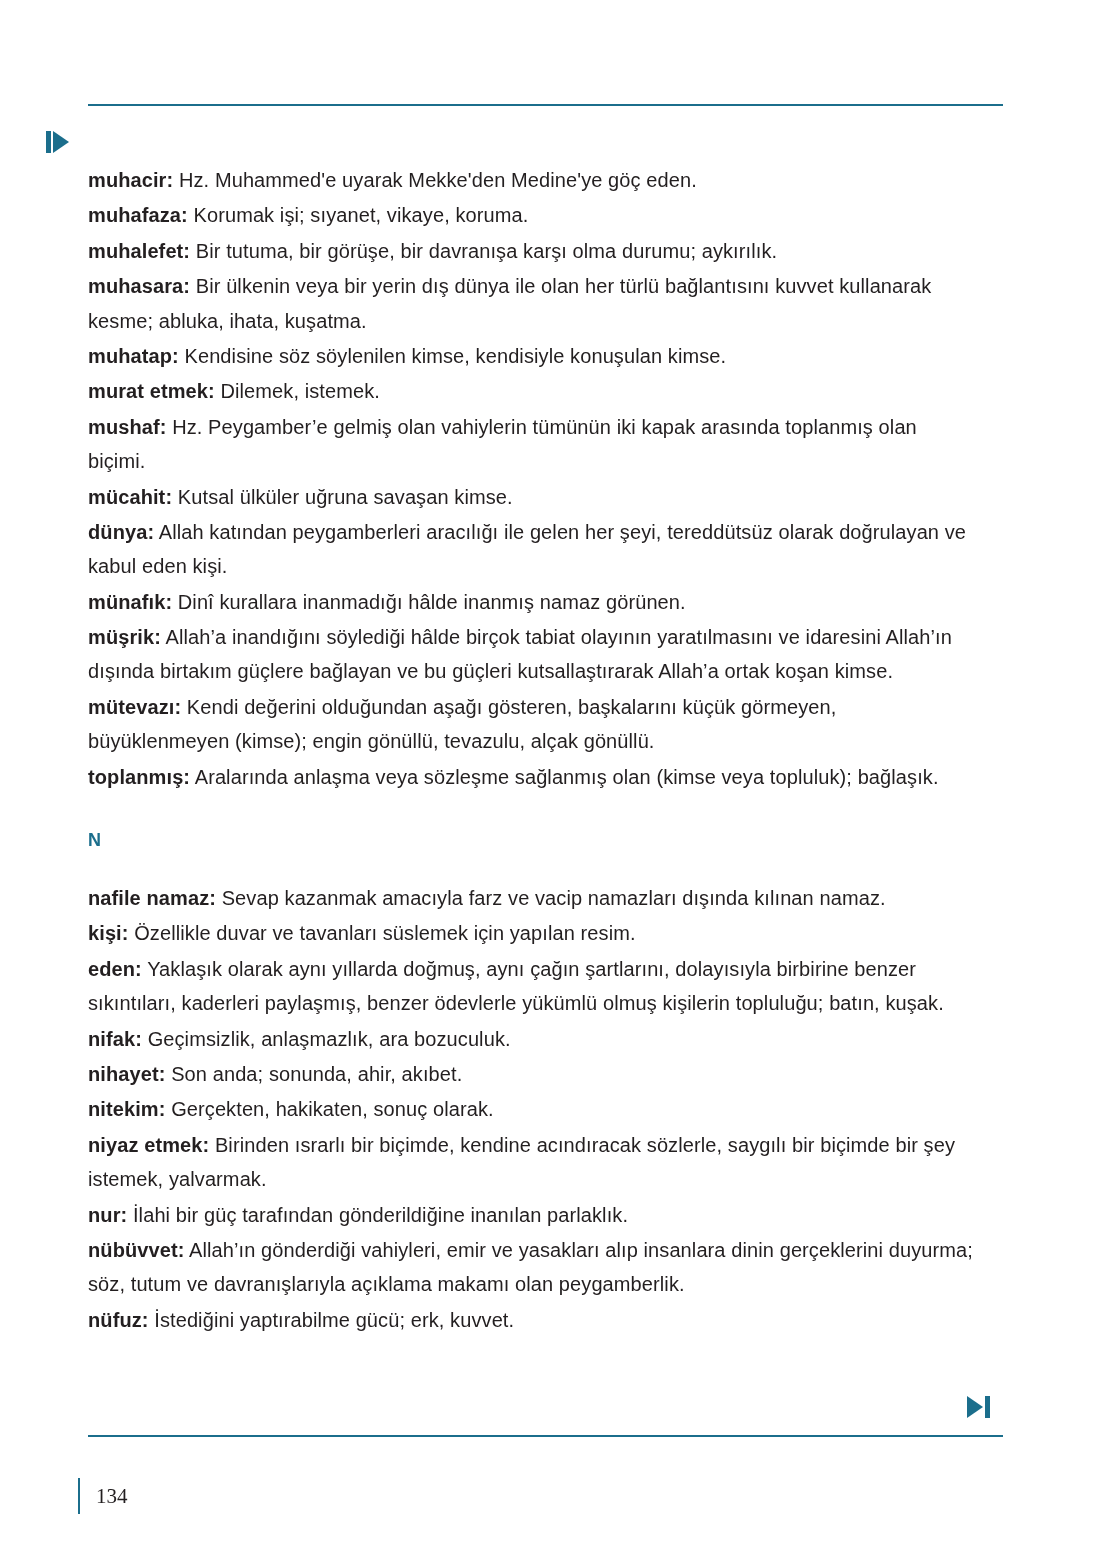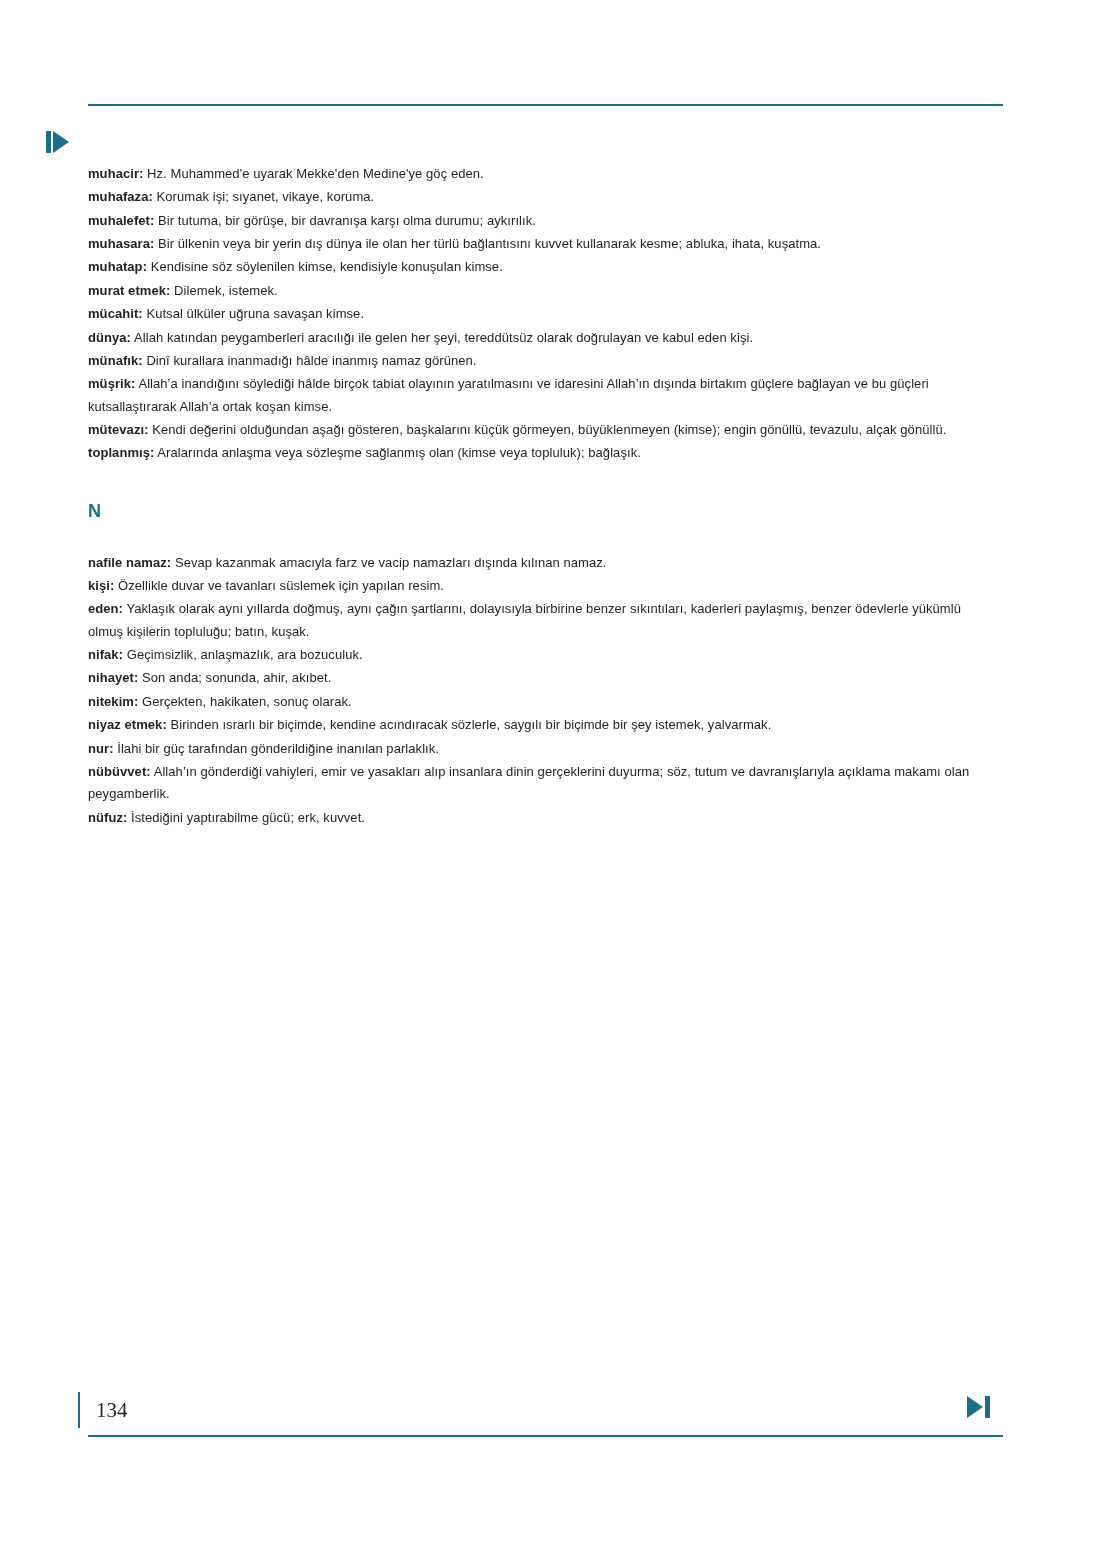--- a/index.html
+++ b/index.html
@@ -79,40 +79,40 @@
     background: #1b6e8c;
   }
   
   .content {
     position: absolute;
     left: 88px;
     top: 163px;
     width: 890px;
   }
   .entry {
-    font-size: 13px;
+    font-size: 20px;
     line-height: 1.72;
     margin: 0 0 1px 0;
     text-align: left;
     letter-spacing: 0.005em;
   }
   .entry .term {
     font-weight: bold;
   }
   .section-letter {
     color: #1b6e8c;
     font-weight: bold;
     font-size: 18px;
     margin: 36px 0 30px 0;
   }
   
   .footer {
     position: absolute;
     left: 78px;
-    top: 1392px;
+    top: 1478px;
     display: flex;
     align-items: center;
   }
   .footer .tick {
     width: 2px;
     height: 36px;
     background: #1b6e8c;
     margin-right: 16px;
   }
   .footer .pageno {
@@ -133,20 +133,21 @@
     <div class="tri"></div>
   </div>
 
   <div class="content">
       <p class="entry"><span class="term">muhacir:</span> <span class="definition">Hz. Muhammed'e uyarak Mekke'den Medine'ye göç eden.</span></p>
       <p class="entry"><span class="term">muhafaza:</span> <span class="definition">Korumak işi; sıyanet, vikaye, koruma.</span></p>
       <p class="entry"><span class="term">muhalefet:</span> <span class="definition">Bir tutuma, bir görüşe, bir davranışa karşı olma durumu; aykırılık.</span></p>
       <p class="entry"><span class="term">muhasara:</span> <span class="definition">Bir ülkenin veya bir yerin dış dünya ile olan her türlü bağlantısını kuvvet kullanarak kesme; abluka, ihata, kuşatma.</span></p>
       <p class="entry"><span class="term">muhatap:</span> <span class="definition">Kendisine söz söylenilen kimse, kendisiyle konuşulan kimse.</span></p>
       <p class="entry"><span class="term">murat etmek:</span> <span class="definition">Dilemek, istemek.</span></p>
+      <p class="entry"><span class="term">mushaf:</span> <span class="definition">Hz. Peygamber’e gelmiş olan vahiylerin tümünün iki kapak arasında toplanmış olan biçimi.</span></p>
       <p class="entry"><span class="term">mücahit:</span> <span class="definition">Kutsal ülküler uğruna savaşan kimse.</span></p>
       <p class="entry"><span class="term">dünya:</span> <span class="definition">Allah katından peygamberleri aracılığı ile gelen her şeyi, tereddütsüz olarak doğrulayan ve kabul eden kişi.</span></p>
       <p class="entry"><span class="term">münafık:</span> <span class="definition">Dinî kurallara inanmadığı hâlde inanmış namaz görünen.</span></p>
       <p class="entry"><span class="term">müşrik:</span> <span class="definition">Allah’a inandığını söylediği hâlde birçok tabiat olayının yaratılmasını ve idaresini Allah’ın dışında birtakım güçlere bağlayan ve bu güçleri kutsallaştırarak Allah’a ortak koşan kimse.</span></p>
       <p class="entry"><span class="term">mütevazı:</span> <span class="definition">Kendi değerini olduğundan aşağı gösteren, başkalarını küçük görmeyen, büyüklenmeyen (kimse); engin gönüllü, tevazulu, alçak gönüllü.</span></p>
       <p class="entry"><span class="term">toplanmış:</span> <span class="definition">Aralarında anlaşma veya sözleşme sağlanmış olan (kimse veya topluluk); bağlaşık.</span></p>
       <div class="section-letter">N</div>
       <p class="entry"><span class="term">nafile namaz:</span> <span class="definition">Sevap kazanmak amacıyla farz ve vacip namazları dışında kılınan namaz.</span></p>
       <p class="entry"><span class="term">kişi:</span> <span class="definition">Özellikle duvar ve tavanları süslemek için yapılan resim.</span></p>
       <p class="entry"><span class="term">eden:</span> <span class="definition">Yaklaşık olarak aynı yıllarda doğmuş, aynı çağın şartlarını, dolayısıyla birbirine benzer sıkıntıları, kaderleri paylaşmış, benzer ödevlerle yükümlü olmuş kişilerin topluluğu; batın, kuşak.</span></p>

